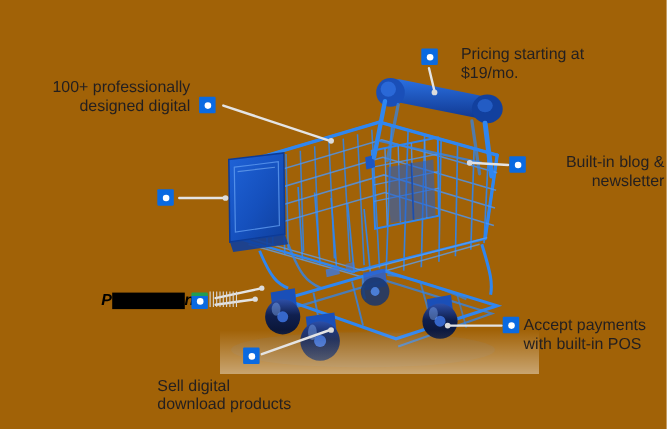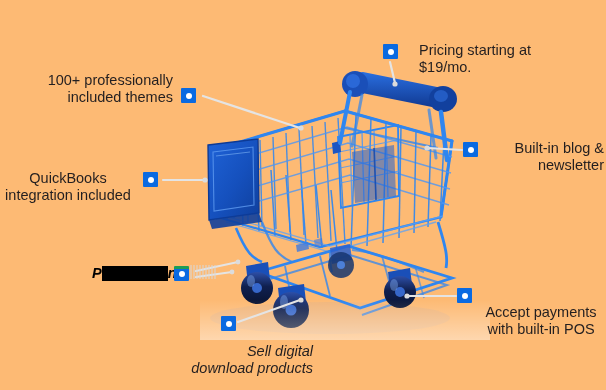--- a/index.html
+++ b/index.html
@@ -3,21 +3,21 @@
 <meta charset="utf-8">
 <style>
   html,body{margin:0;padding:0;}
   body{
     width:606px;height:390px;
     background:#ffffff;
     font-family:"Liberation Sans", sans-serif;
     overflow:hidden;
     position:relative;
   }
-  #stage{position:absolute;inset:0;width:606px;height:390px;background:#fdba74;}
+  #stage{position:absolute;inset:0;width:606px;height:390px;background:#a16207;}
 
   
   #cart-art{position:absolute;left:0;top:0;width:606px;height:390px;pointer-events:none;}
 
   
   .marker{
     position:absolute;
     width:15px;height:15px;
     background:#0a6ae1;
     border-radius:1px;
@@ -42,21 +42,21 @@
   .label{
     position:absolute;
     color:#231f20;
     font-size:14.5px;
     line-height:17px;
     white-space:pre-line;
     z-index:25;
   }
   .label.right{text-align:left;}
   .label.left{text-align:right;}
-  .label.center{text-align:right;font-style:italic;}
+  .label.center{text-align:left;}
 
   
   .redacted-wrap{position:absolute;z-index:26;}
   .redacted-wrap .txt{
     color:#000;
     font-size:14.5px;
     line-height:17px;
     font-weight:700;
     white-space:pre;
   }
@@ -313,32 +313,30 @@
       <line x1="19" y1="1" x2="19" y2="15"></line>
         <line x1="22" y1="1" x2="22" y2="15"></line>
       <line x1="25" y1="1" x2="25" y2="15"></line>
     </g>
   </svg>
 
   <div class="label right" style="left:419px;top:42px;width:180px;">Pricing starting at
 $19/mo.</div>
 
   <div class="label left" style="left:18px;top:72px;width:155px;">100+ professionally
-included themes</div>
+designed digital</div>
 
   <div class="label right" style="left:492px;top:140px;width:112px;text-align:right;">Built-in blog &amp;
 newsletter</div>
 
-  <div class="label left" style="left:0px;top:170px;width:136px;text-align:center;">QuickBooks
-integration included</div>
 
   <div class="redacted-wrap" style="left:92px;top:264px;font-style:italic;">
     <span class="txt">P</span><span class="txt" style="margin-left:66px;">n</span>
     <div class="redacted-bar"></div>
   </div>
 
-  <div class="label right" style="left:476px;top:304px;width:130px;text-align:center;">Accept payments
+  <div class="label right" style="left:476px;top:288px;width:130px;">Accept payments
 with built-in POS</div>
 
   <div class="label center" style="left:143px;top:343px;width:170px;">Sell digital
 download products</div>
 
 </div>
 
 </body></html>

